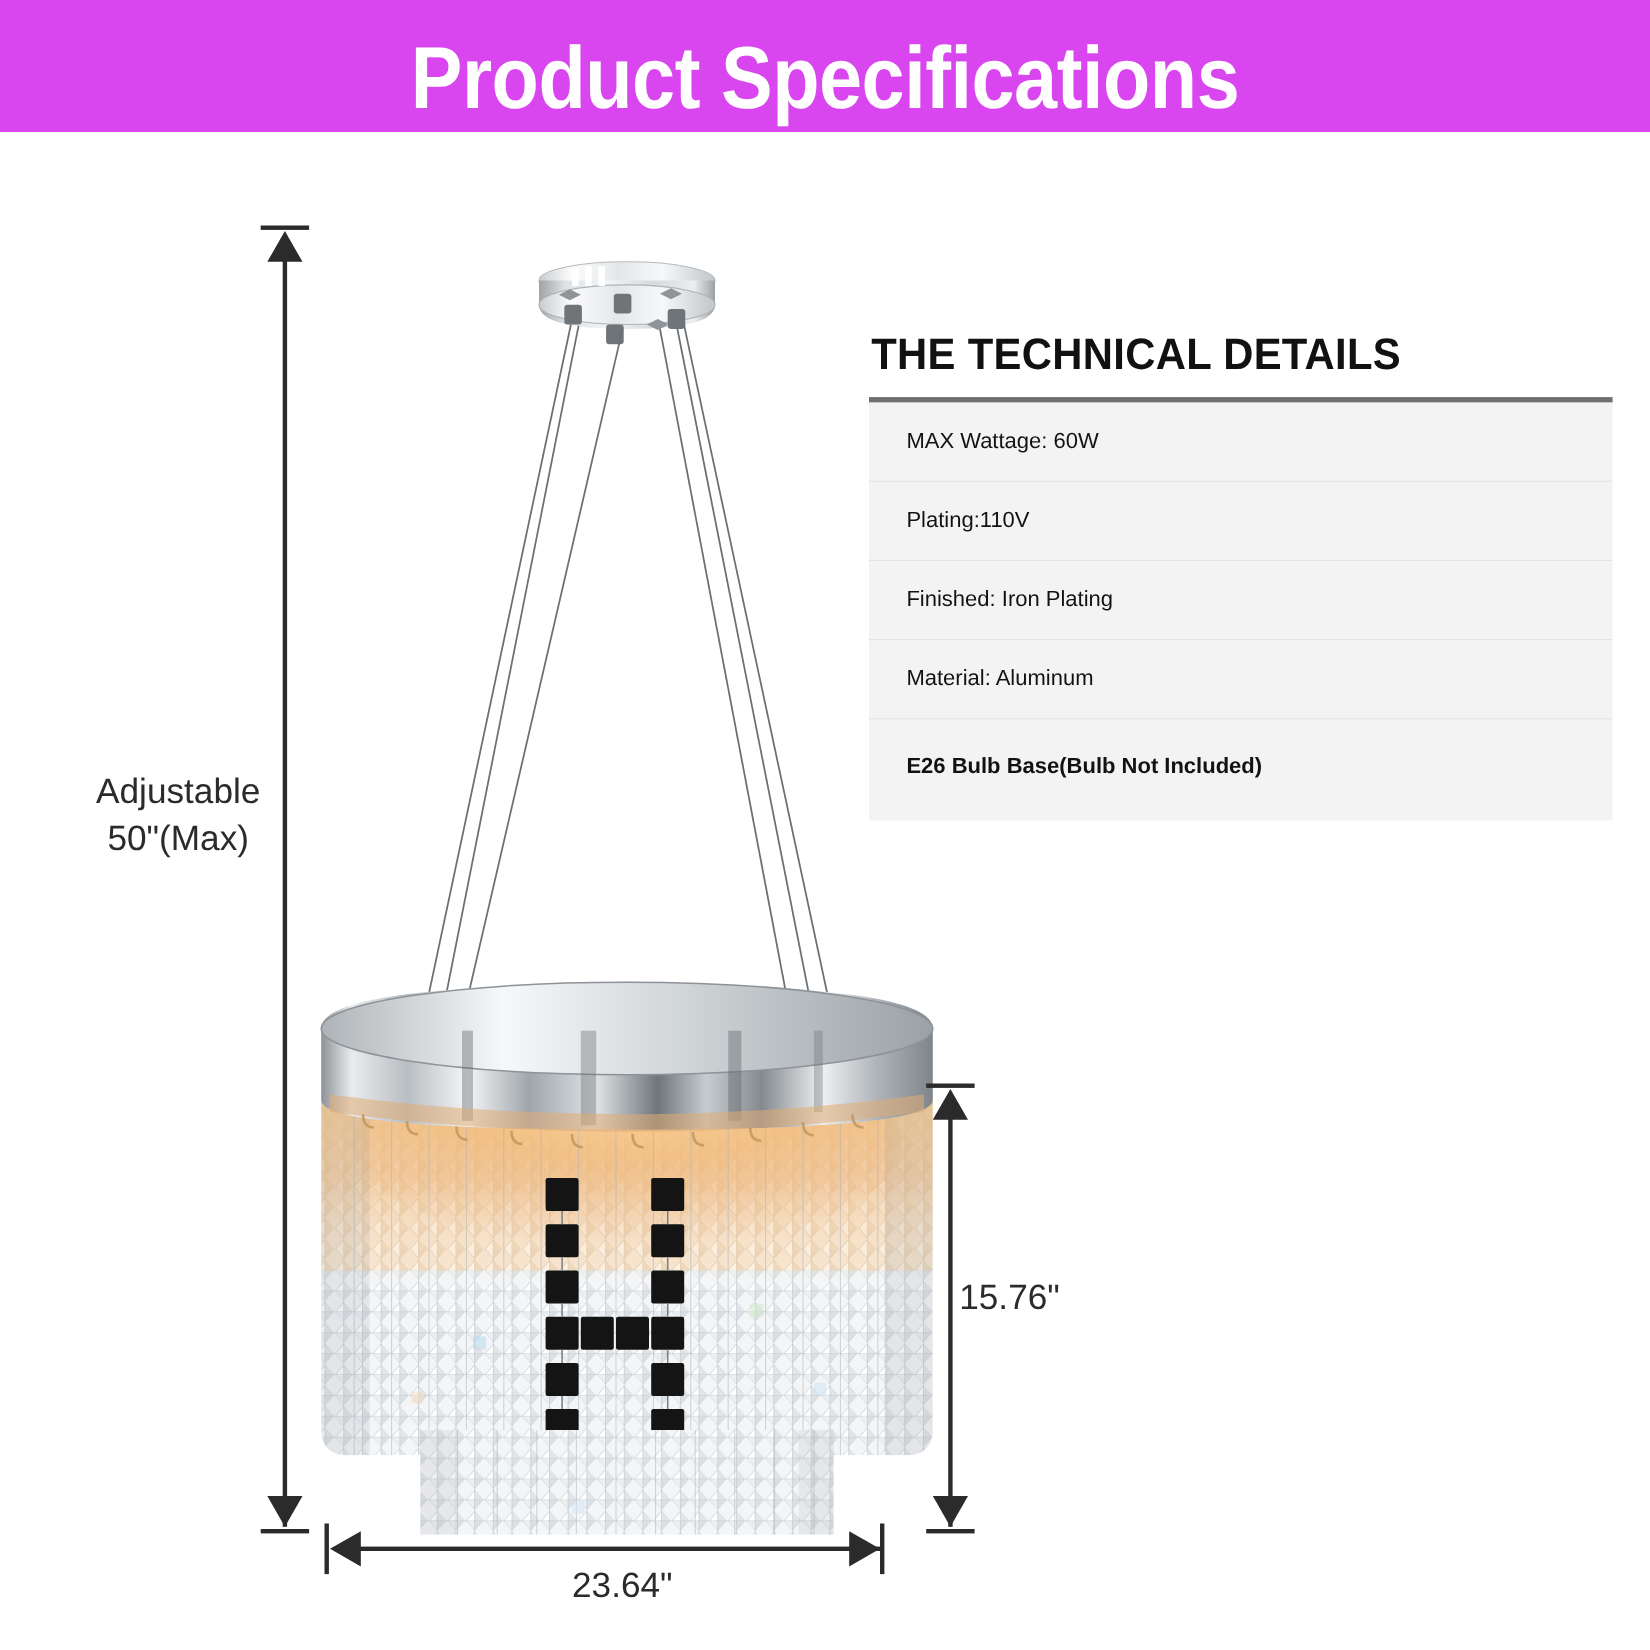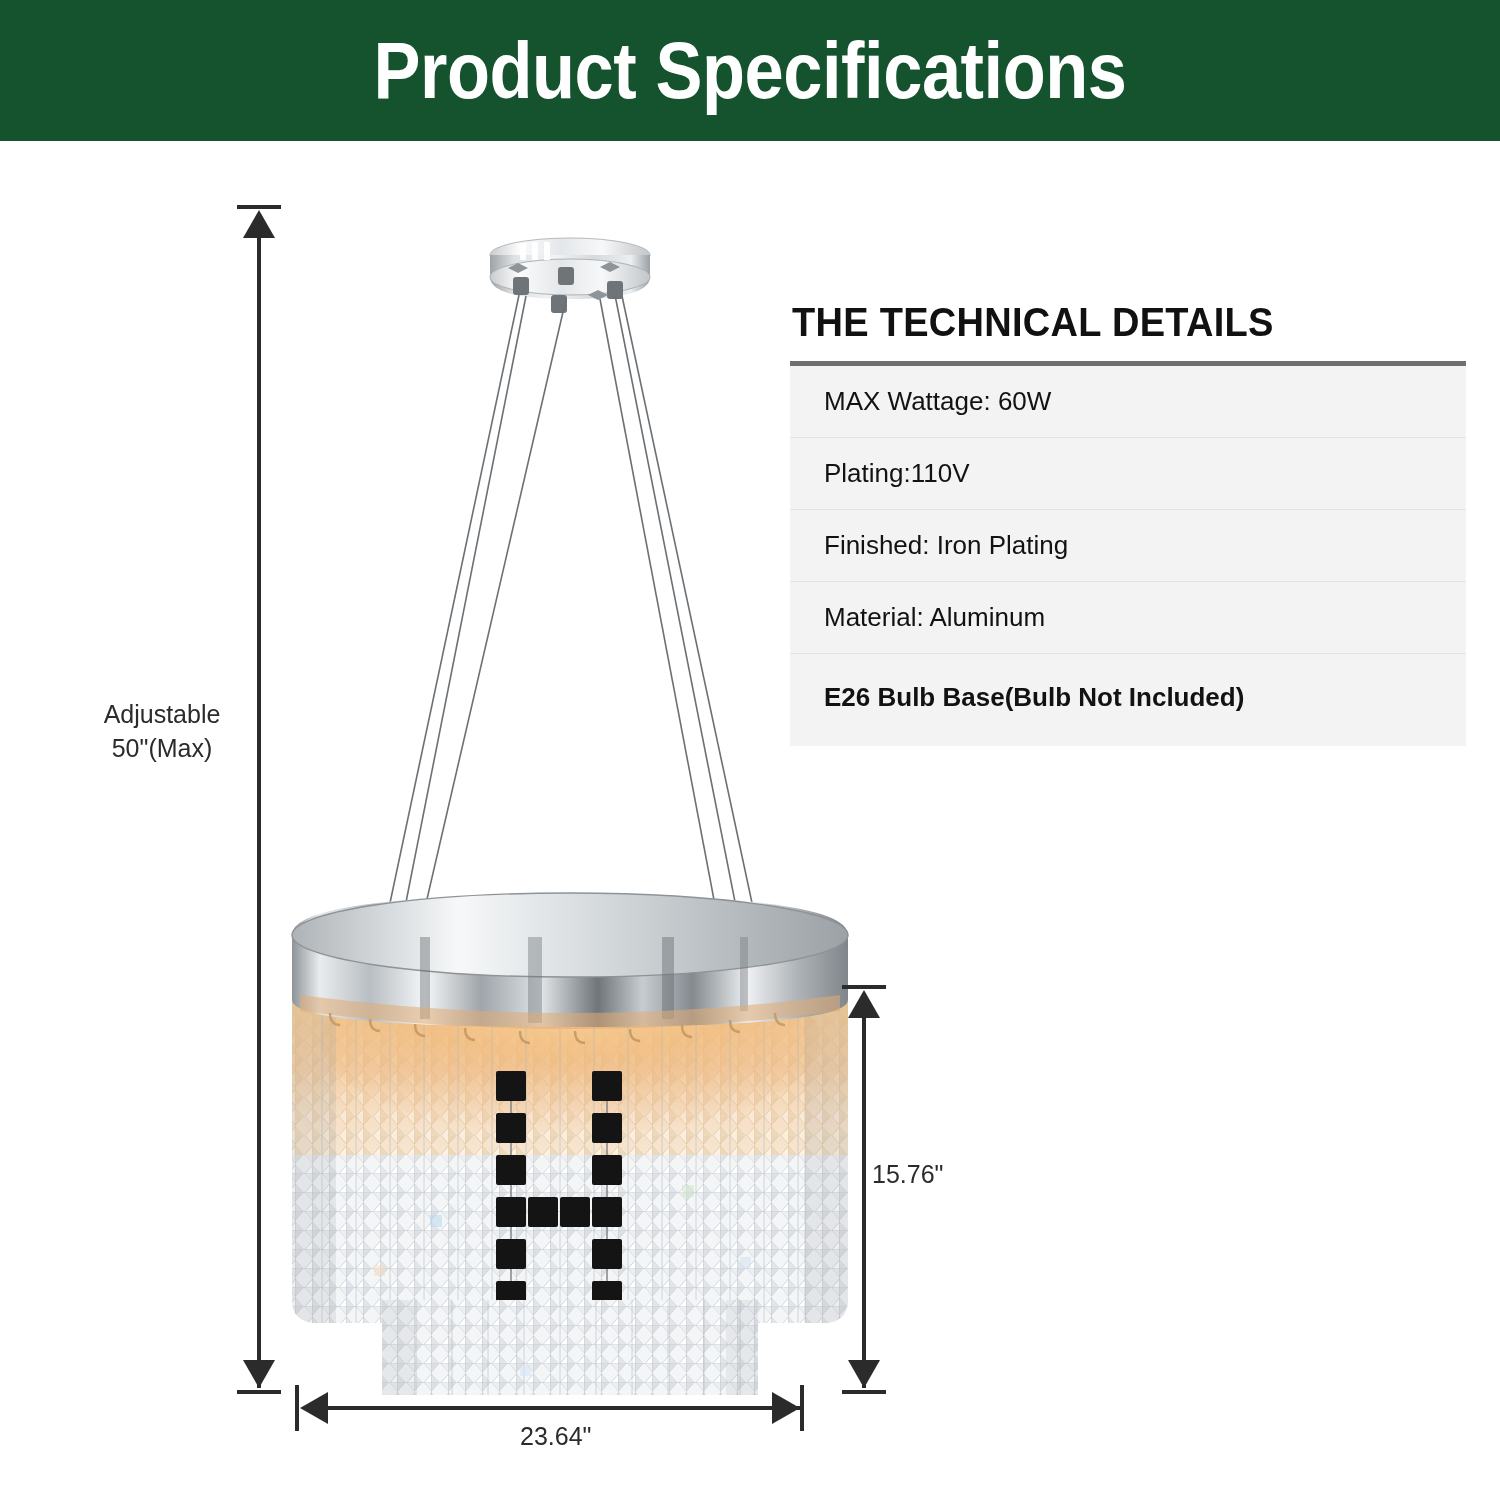--- a/index.html
+++ b/index.html
@@ -18,22 +18,22 @@
     background: #ffffff;
     overflow: hidden;
   }
 
   
   #header-banner {
     position: absolute;
     left: 0;
     top: 0;
     width: 1500px;
-    height: 141px;
-    background: #14532d;
+    height: 120px;
+    background: #d946ef;
   }
   #header-title {
     position: absolute;
     left: 0;
     top: 0;
     width: 1500px;
     height: 141px;
     display: flex;
     align-items: center;
     justify-content: center;
@@ -73,21 +73,21 @@
     padding-bottom: 6px;
   }
   .tech-row {
     box-sizing: border-box;
     width: 100%;
     height: 72px;
     display: flex;
     align-items: center;
     padding-left: 34px;
     border-bottom: 1px solid #e3e3e3;
-    font-size: 26px;
+    font-size: 20px;
     color: #121212;
     white-space: nowrap;
   }
   .tech-row:last-child {
     border-bottom: none;
     height: 86px;
     font-weight: bold;
   }
 
   
@@ -136,21 +136,21 @@
   }
   .arrow-right {
     position: absolute;
     width: 0; height: 0;
     border-top: 16px solid transparent;
     border-bottom: 16px solid transparent;
     border-left: 28px solid #2b2b2b;
   }
   .dim-label {
     position: absolute;
-    font-size: 25px;
+    font-size: 32px;
     color: #2b2b2b;
     white-space: nowrap;
     line-height: 1.35;
   }
   #label-height {
     left: 82px;
     top: 698px;
     text-align: center;
     width: 160px;
   }

